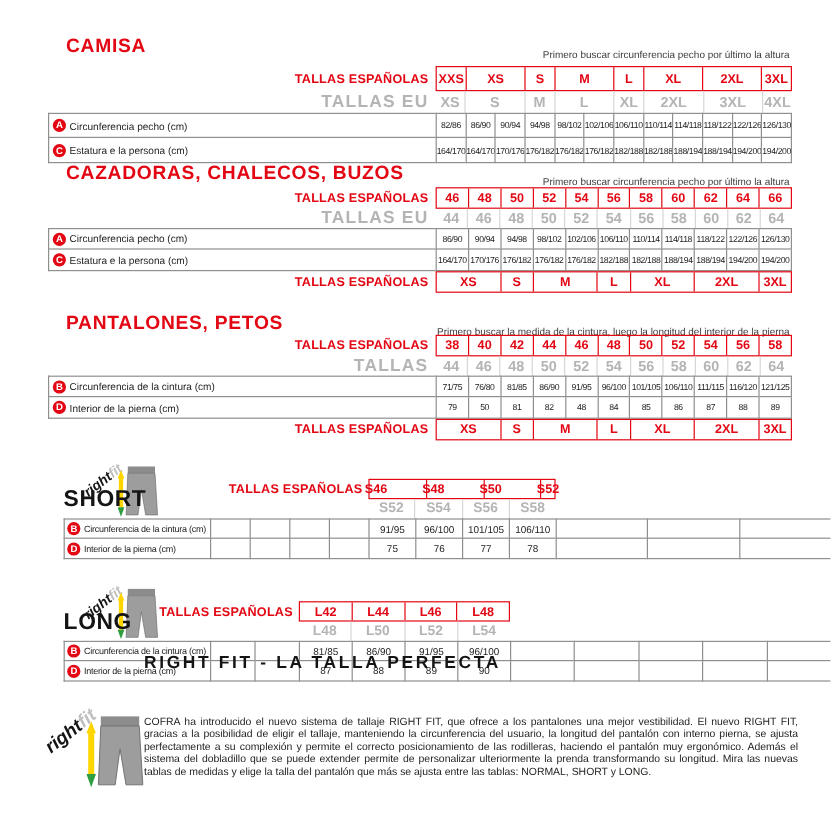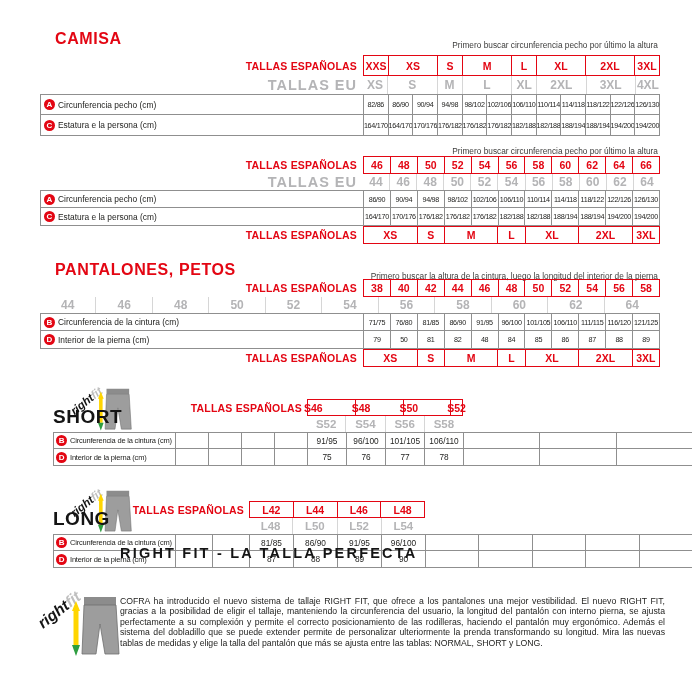--- a/index.html
+++ b/index.html
@@ -129,20 +129,21 @@
         <div class="bcell mcell" style="flex: 1 1 0%;">176/182</div>
         <div class="bcell mcell" style="flex: 1 1 0%;">182/188</div>
         <div class="bcell mcell" style="flex: 1 1 0%;">182/188</div>
         <div class="bcell mcell" style="flex: 1 1 0%;">188/194</div>
         <div class="bcell mcell" style="flex: 1 1 0%;">188/194</div>
         <div class="bcell mcell" style="flex: 1 1 0%;">194/200</div>
         <div class="bcell mcell" style="flex: 1 1 0%;">194/200</div>
       </div>
     </div>
 
+  <div class="title" style="left:55px;top:136px">CAZADORAS, CHALECOS, BUZOS</div>
   <div class="note" style="right:42px;top:146px">Primero buscar circunferencia pecho por último la altura</div>
   <div class="t-main" id="t-cazadoras">
       <div class="trow hdr-red">
         <div class="tlabel red-label">TALLAS ESPAÑOLAS</div>
         <div class="cells redbox">
           <div class="redcell" style="flex: 1 1 0%;">46</div>
           <div class="redcell" style="flex: 1 1 0%;">48</div>
           <div class="redcell" style="flex: 1 1 0%;">50</div>
           <div class="redcell" style="flex: 1 1 0%;">52</div>
           <div class="redcell" style="flex: 1 1 0%;">54</div>
@@ -212,39 +213,40 @@
           <div class="redcell" style="flex: 2 2 0%;">M</div>
           <div class="redcell" style="flex: 1 1 0%;">L</div>
           <div class="redcell" style="flex: 2 2 0%;">XL</div>
           <div class="redcell" style="flex: 2 2 0%;">2XL</div>
           <div class="redcell" style="flex: 1 1 0%;">3XL</div>
         </div>
       </div>
     </div>
 
   <div class="title" style="left:55px;top:261px">PANTALONES, PETOS</div>
-  <div class="note" style="right:42px;top:271px">Primero buscar la altura de la cintura, luego la longitud del interior de la pierna</div>
+  <div class="note" style="right:42px;top:271px">Primero buscar la medida de la cintura, luego la longitud del interior de la pierna</div>
   <div class="t-main" id="t-pantalones">
       <div class="trow hdr-red">
         <div class="tlabel red-label">TALLAS ESPAÑOLAS</div>
         <div class="cells redbox">
           <div class="redcell" style="flex: 1 1 0%;">38</div>
           <div class="redcell" style="flex: 1 1 0%;">40</div>
           <div class="redcell" style="flex: 1 1 0%;">42</div>
           <div class="redcell" style="flex: 1 1 0%;">44</div>
           <div class="redcell" style="flex: 1 1 0%;">46</div>
           <div class="redcell" style="flex: 1 1 0%;">48</div>
           <div class="redcell" style="flex: 1 1 0%;">50</div>
           <div class="redcell" style="flex: 1 1 0%;">52</div>
           <div class="redcell" style="flex: 1 1 0%;">54</div>
           <div class="redcell" style="flex: 1 1 0%;">56</div>
           <div class="redcell" style="flex: 1 1 0%;">58</div>
         </div>
       </div>
       <div class="trow hdr-eu">
+        <div class="tlabel eu-label">TALLAS</div>
         <div class="cells">
           <div class="eucell" style="flex: 1 1 0%;">44</div>
           <div class="eucell" style="flex: 1 1 0%;">46</div>
           <div class="eucell" style="flex: 1 1 0%;">48</div>
           <div class="eucell" style="flex: 1 1 0%;">50</div>
           <div class="eucell" style="flex: 1 1 0%;">52</div>
           <div class="eucell" style="flex: 1 1 0%;">54</div>
           <div class="eucell" style="flex: 1 1 0%;">56</div>
           <div class="eucell" style="flex: 1 1 0%;">58</div>
           <div class="eucell" style="flex: 1 1 0%;">60</div>

